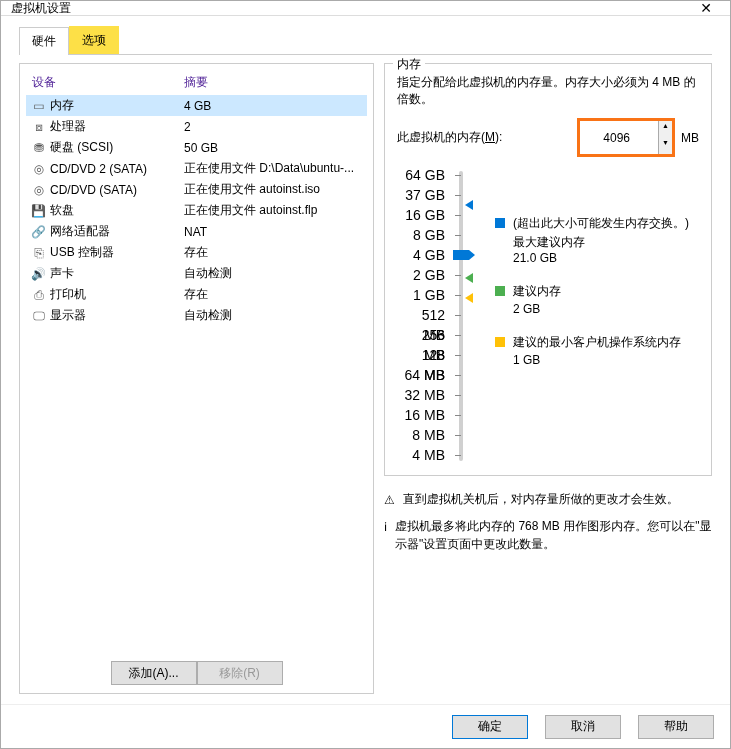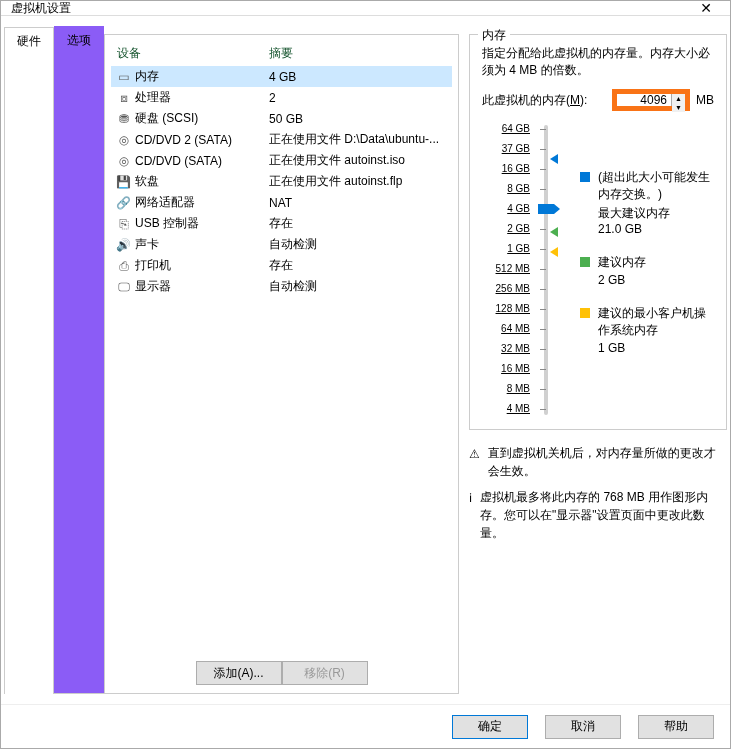--- a/index.html
+++ b/index.html
@@ -1,49 +1,49 @@
 <!DOCTYPE html>
 <html><head>
 <meta charset="utf-8">
 <style>
 * { box-sizing: border-box; font-family: "Microsoft YaHei", "Segoe UI", sans-serif; font-size: 12px; }
 body { margin: 0; background: #fff; }
 .window { width: 731px; height: 749px; border: 1px solid #aaa; background: #fff; display: flex; flex-direction: column; }
 .titlebar { height: 15px; display: flex; align-items: center; padding: 0 10px; border-bottom: 1px solid #ddd; }
 .titlebar .title { flex: 1; }
 .close-x { font-size: 14px; cursor: pointer; padding: 4px 8px; }
-.content { flex: 1; padding: 10px 3px; display: flex; flex-direction: row; }
+.content { flex: 1; padding: 10px 18px; display: flex; flex-direction: column; }
 .tabs { display: flex; border-bottom: 1px solid #ccc; }
-.tab { padding: 5px 12px; border: 1px solid transparent; border-bottom: none; cursor: pointer; background: #8b5cf6; }
+.tab { padding: 5px 12px; border: 1px solid transparent; border-bottom: none; cursor: pointer; background: #fde047; }
 .tab.active { background: #fff; border-color: #ccc; position: relative; top: 1px; }
 .panes { display: flex; flex: 1; gap: 10px; padding-top: 8px; }
 .left-pane { width: 355px; border: 1px solid #ccc; display: flex; flex-direction: column; padding: 6px; }
 .right-pane { flex: 1; }
 .hw-table { flex: 1; }
-.hw-head { display: flex; padding: 4px 6px; color: #14532d; }
+.hw-head { display: flex; padding: 4px 6px; color: #4c1d95; }
 .hw-head .c1 { width: 152px; }
 .hw-row { display: flex; align-items: center; padding: 2px 6px; cursor: pointer; }
 .hw-row.selected { background: #cce8ff; }
 .hw-row .c1 { width: 152px; display: flex; align-items: center; gap: 4px; }
 .hw-row .c2 { flex: 1; white-space: nowrap; overflow: hidden; text-overflow: ellipsis; }
 .hw-icon { width: 14px; height: 14px; display: inline-flex; align-items: center; justify-content: center; color: #555; }
 .btn-row { display: flex; gap: 0; justify-content: center; padding: 6px 0 2px; }
 .btn { min-width: 86px; height: 24px; border: 1px solid #adadad; background: #e1e1e1; cursor: pointer; font-size: 12px; }
 .btn:disabled { color: #999; }
 .group { border: 1px solid #ccc; padding: 10px 12px; position: relative; margin-bottom: 14px; }
 .group-title { position: absolute; top: -8px; left: 8px; background: #fff; padding: 0 4px; }
 .mem-row { display: flex; align-items: center; gap: 6px; margin: 10px 0 4px; }
 .mem-row label u { text-decoration: underline; }
-.spin { display: flex; border: 5px solid #f97316; height: 22px; }
+.spin { display: flex; border: 3px solid #f97316; height: 39px; gap: 24px; }
 .spin input { width: 54px; border: none; text-align: right; padding: 0 4px; outline: none; }
 .spin-btns { display: flex; flex-direction: column; width: 14px; border-left: 1px solid #aaa; }
 .spin-btns div { flex: 1; font-size: 7px; text-align: center; line-height: 9px; background: #f0f0f0; cursor: pointer; }
 .slider-area { display: flex; margin-top: 8px; }
 .slider-labels { width: 54px; text-align: right; padding-right: 6px; }
-.slider-labels div { height: 20px; line-height: 20px; font-size: 10px; text-decoration: underline; }
+.slider-labels div { height: 20px; line-height: 20px; font-size: 14px; }
 .slider-track-wrap { width: 26px; position: relative; }
 .slider-track { position: absolute; left: 8px; top: 6px; width: 4px; height: 290px; background: #d0d0d0; border-radius: 2px; }
 .tick { position: absolute; left: 4px; width: 6px; height: 1px; background: #888; }
 .marker { position: absolute; left: 14px; width: 0; height: 0; border-top: 5px solid transparent; border-bottom: 5px solid transparent; }
 .marker.blue { border-right: 8px solid #0078d7; }
 .marker.green { border-right: 8px solid #4caf50; }
 .marker.yellow { border-right: 8px solid #ffc107; }
 .thumb { position: absolute; left: 2px; width: 16px; height: 10px; background: #0078d7; cursor: pointer; }
 .thumb::after { content: ""; position: absolute; right: -6px; top: 0; border-top: 5px solid transparent; border-bottom: 5px solid transparent; border-left: 6px solid #0078d7; }
 .legend { flex: 1; padding-left: 18px; }

